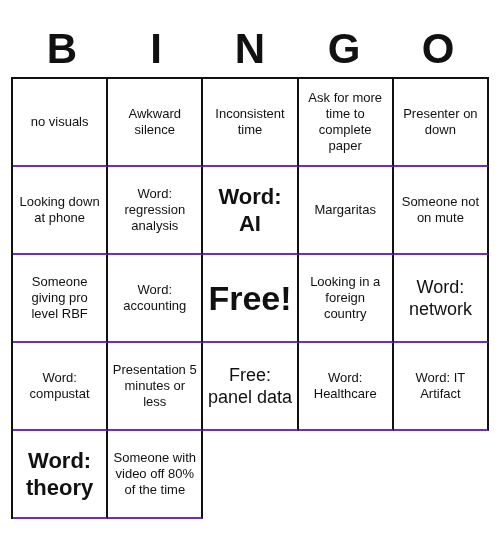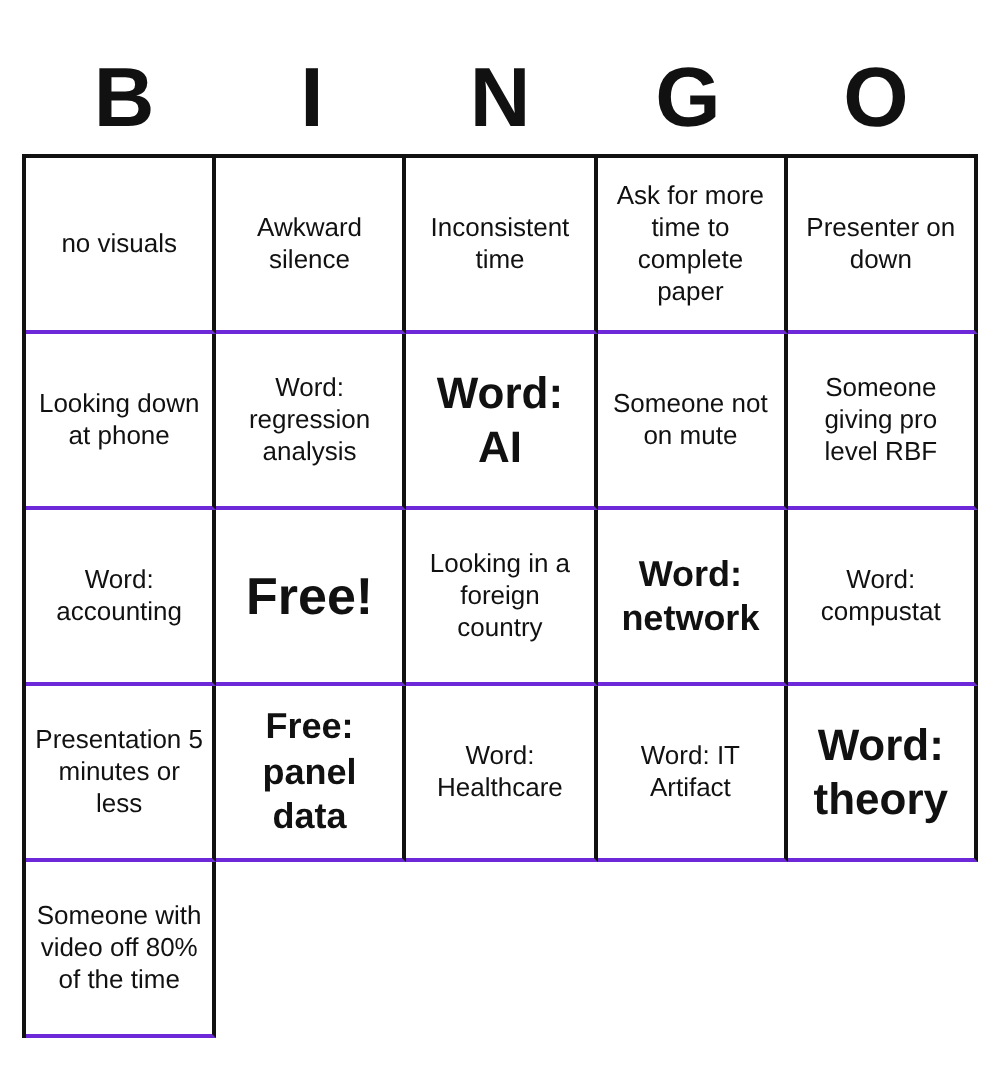--- a/index.html
+++ b/index.html
@@ -44,25 +44,25 @@
       align-items: center;
       justify-content: center;
       text-align: center;
       padding: 5px 4px;
       font-size: 13px;
       line-height: 1.25;
       color: #111;
       background: #fff;
     }
     .bingo-cell.free {
-      font-size: 26px;
+      font-size: 34px;
       font-weight: bold;
     }
     .bingo-cell.bold-word {
-      font-weight: bold;
+      font-weight: normal;
       font-size: 18px;
     }
     .bingo-cell.bold-large {
       font-size: 22px;
       font-weight: bold;
     }
   </style>
 </head>
 <body>
 
@@ -76,20 +76,21 @@
     </div>
   <div class="bingo-grid">
   <div class="bingo-cell">no visuals</div>
       <div class="bingo-cell">Awkward silence</div>
       <div class="bingo-cell">Inconsistent time</div>
       <div class="bingo-cell">Ask for more time to complete paper</div>
       <div class="bingo-cell">Presenter on down</div>
       <div class="bingo-cell">Looking down at phone</div>
       <div class="bingo-cell">Word: regression analysis</div>
       <div class="bingo-cell bold-large">Word: AI</div>
+      <div class="bingo-cell">Margaritas</div>
       <div class="bingo-cell">Someone not on mute</div>
       <div class="bingo-cell">Someone giving pro level RBF</div>
       <div class="bingo-cell">Word: accounting</div>
       <div class="bingo-cell free">Free!</div>
       <div class="bingo-cell">Looking in a foreign country</div>
       <div class="bingo-cell bold-word">Word: network</div>
       <div class="bingo-cell">Word: compustat</div>
       <div class="bingo-cell">Presentation 5 minutes or less</div>
       <div class="bingo-cell bold-word">Free: panel data</div>
       <div class="bingo-cell">Word: Healthcare</div>

